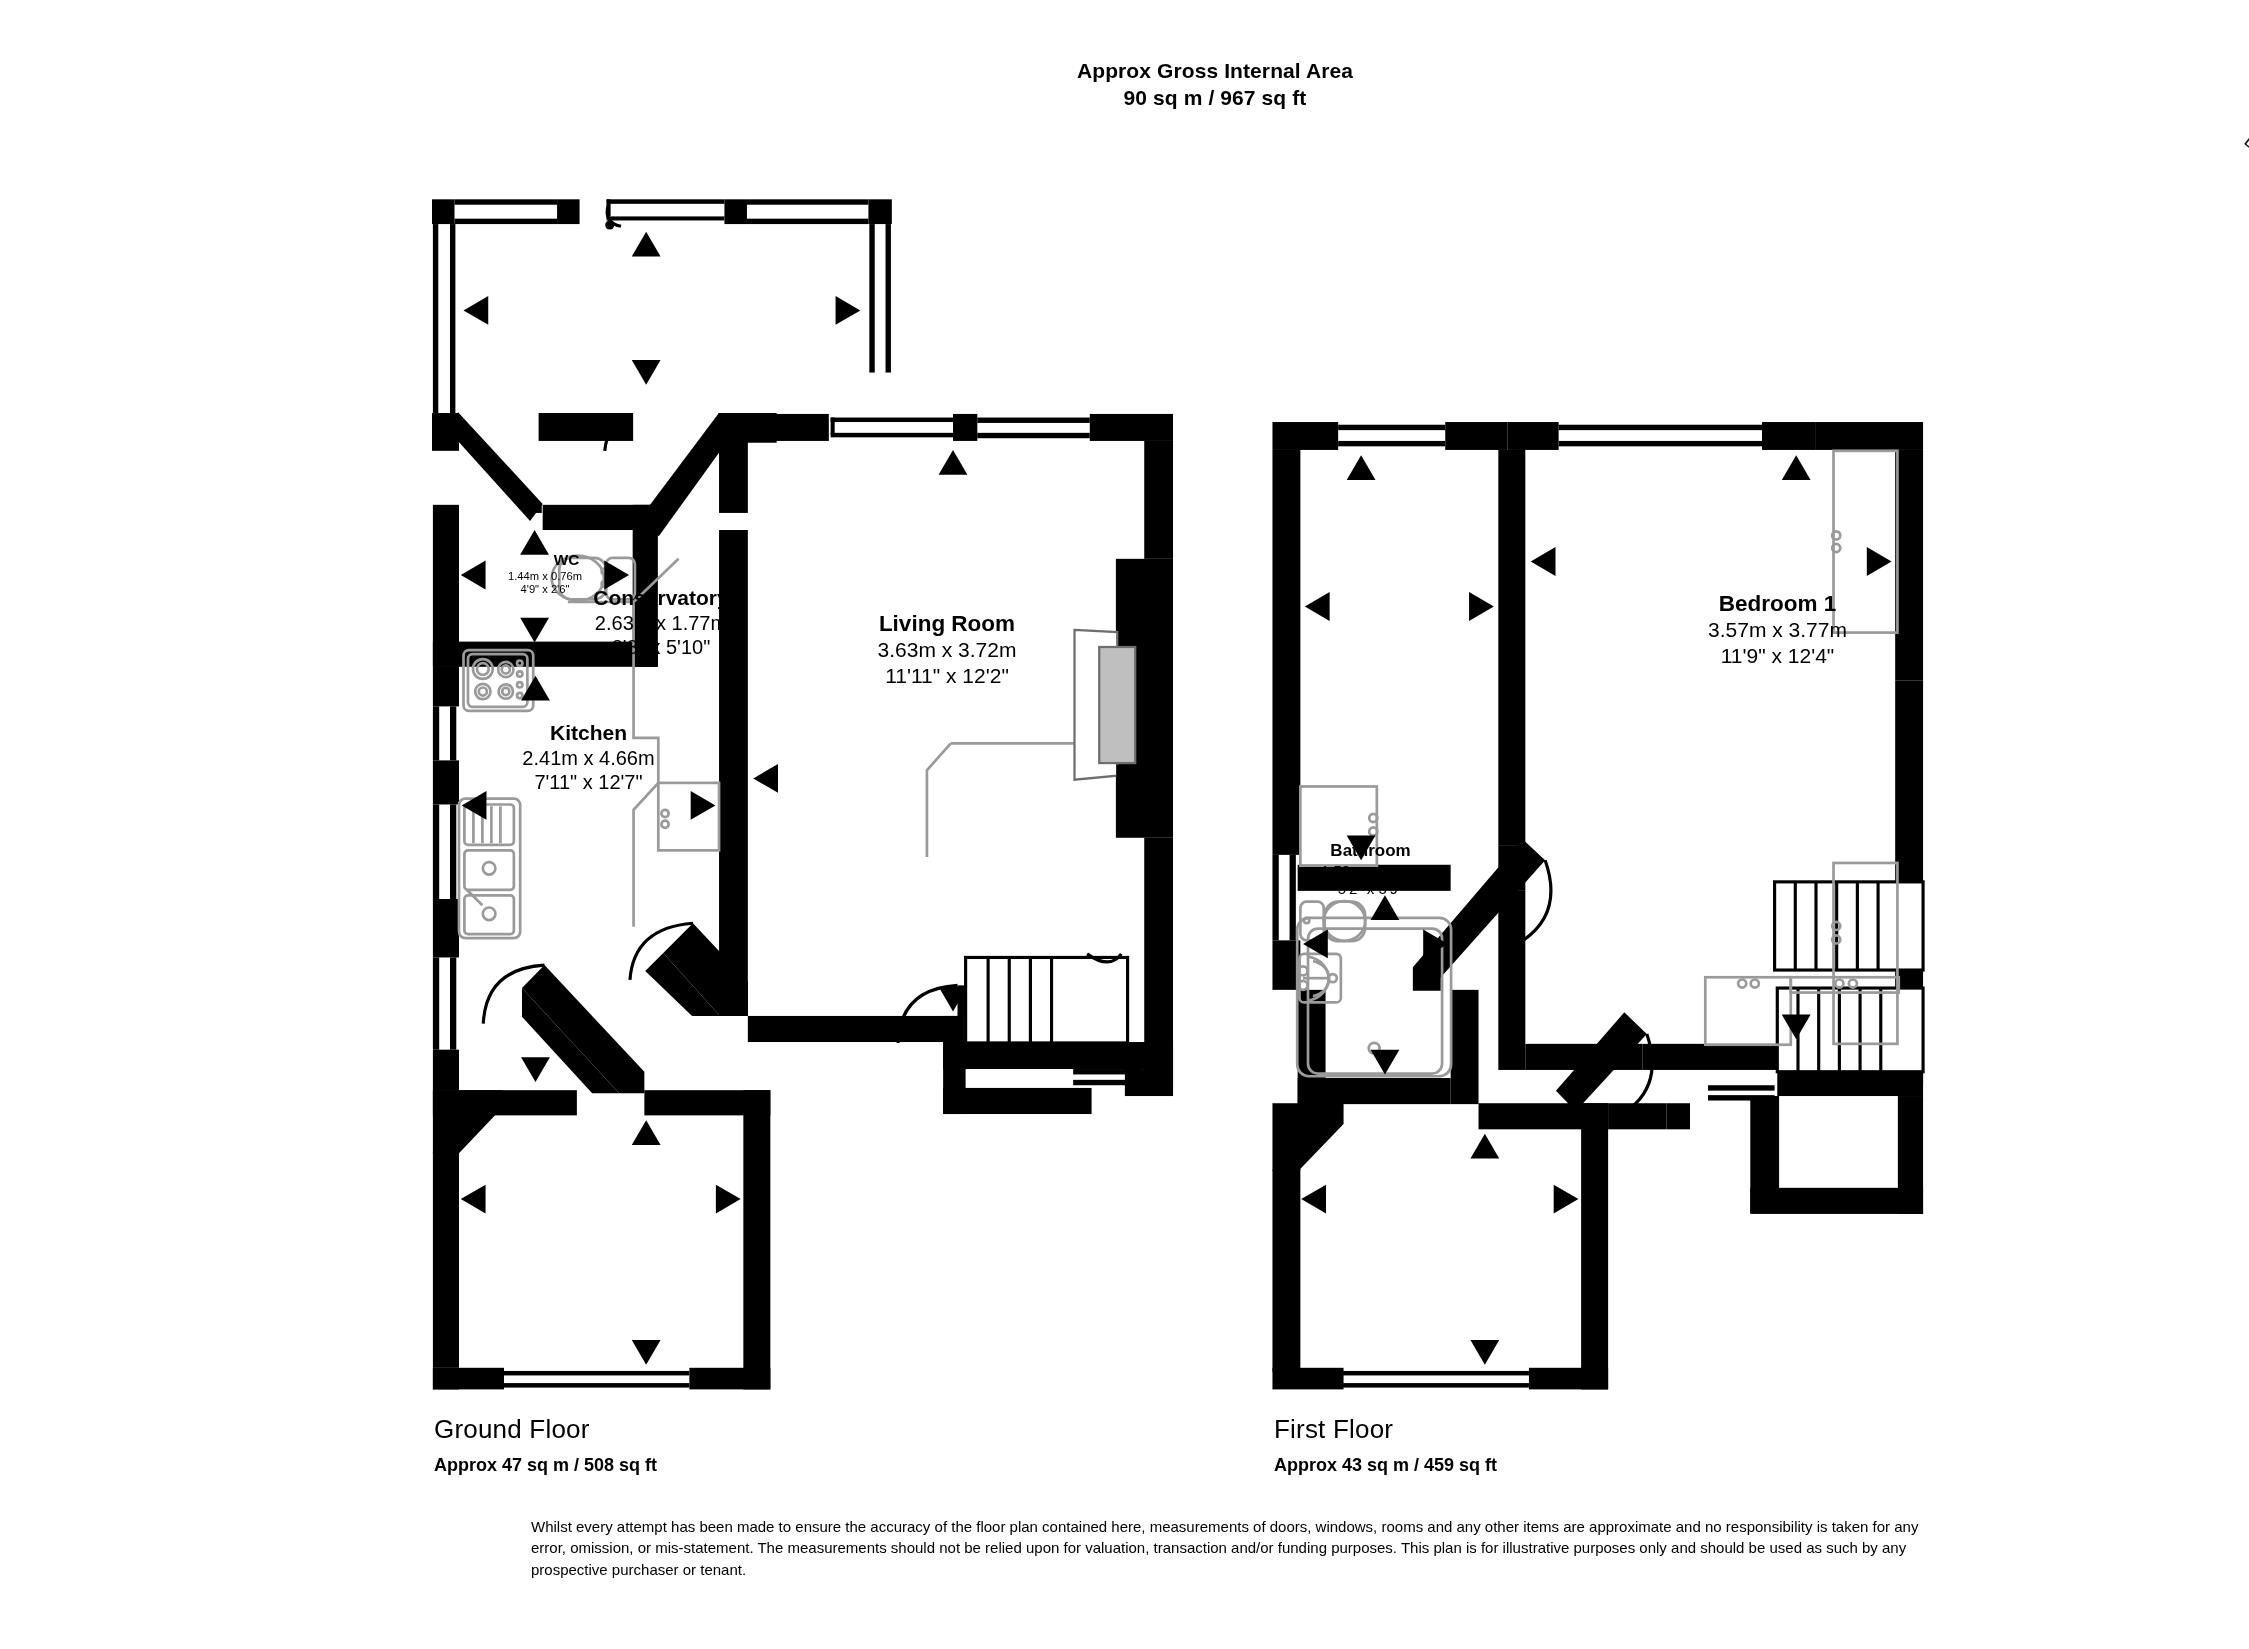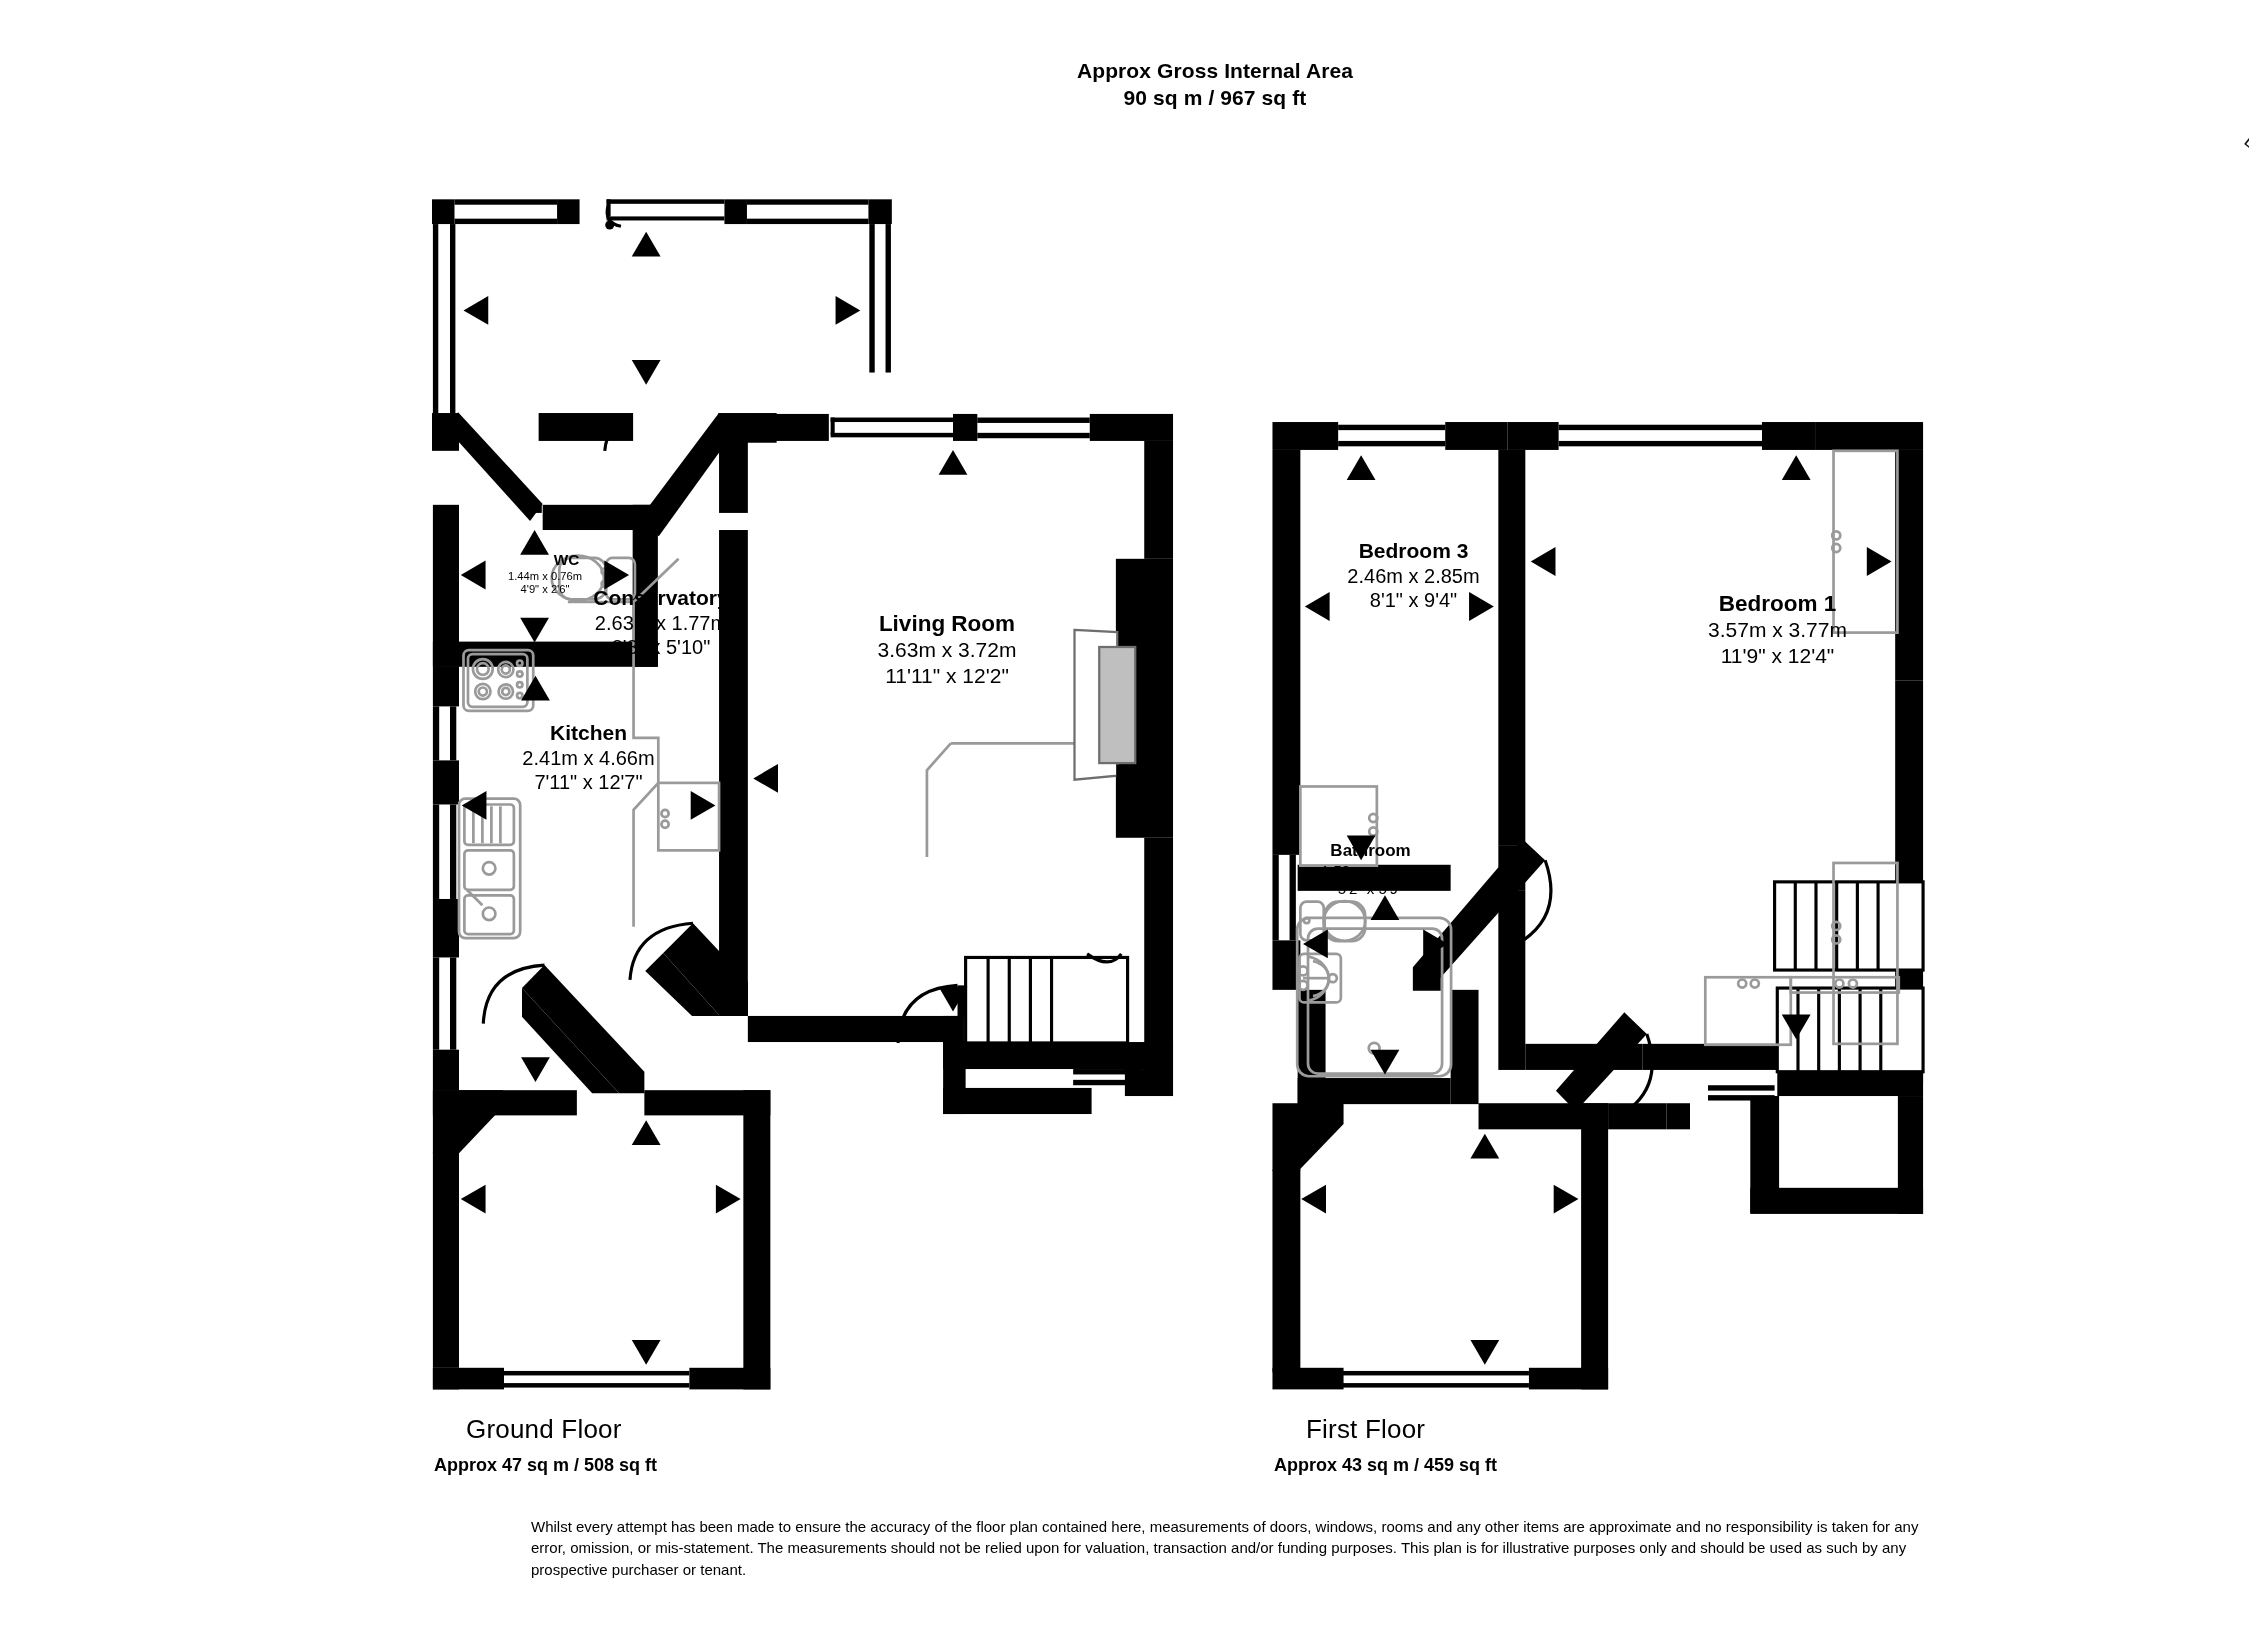--- a/index.html
+++ b/index.html
@@ -71,21 +71,20 @@
   .floorblock {
     position: absolute;
     text-align: left;
     white-space: nowrap;
   }
   .floorblock .ftitle {
     display: block;
     font-size: 26px;
     font-weight: normal;
     letter-spacing: 0.2px;
-    margin-left: 32px;
   }
   .floorblock .fsub {
     display: block;
     font-size: 18px;
     font-weight: bold;
     margin-top: 10px;
   }
   #disclaimer {
     position: absolute;
     left: 531px;
@@ -533,25 +532,20 @@
     <span class="rdim">7'11" x 12'7"</span>
   </div>
 
   <div class="roomblock lbl-lg" style="left:776px; top:610px; width:342px;">
     <span class="rname">Living Room</span>
     <span class="rdim">3.63m x 3.72m</span>
     <span class="rdim">11'11" x 12'2"</span>
   </div>
 
 
-  <div class="roomblock lbl-md" style="left:1292px; top:538px; width:243px;">
-    <span class="rname">Bedroom 3</span>
-    <span class="rdim">2.46m x 2.85m</span>
-    <span class="rdim">8'1" x 9'4"</span>
-  </div>
 
   <div class="roomblock lbl-lg" style="left:1638px; top:590px; width:279px;">
     <span class="rname">Bedroom 1</span>
     <span class="rdim">3.57m x 3.77m</span>
     <span class="rdim">11'9" x 12'4"</span>
   </div>
 
   <div class="roomblock lbl-xs" style="left:1265px; top:841px; width:211px;">
     <span class="rname">Bathroom</span>
     <span class="rdim">1.58m x 1.76m</span>

